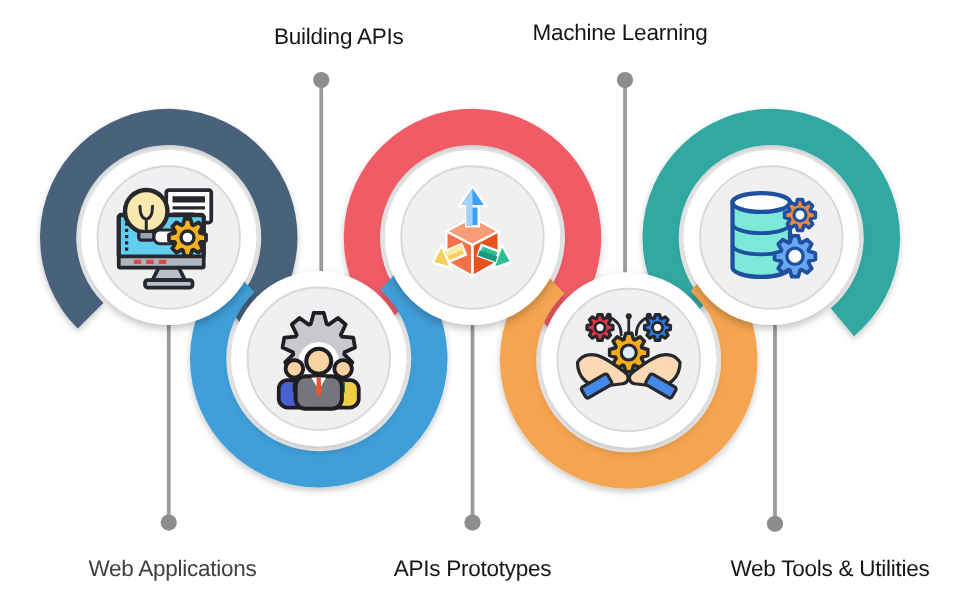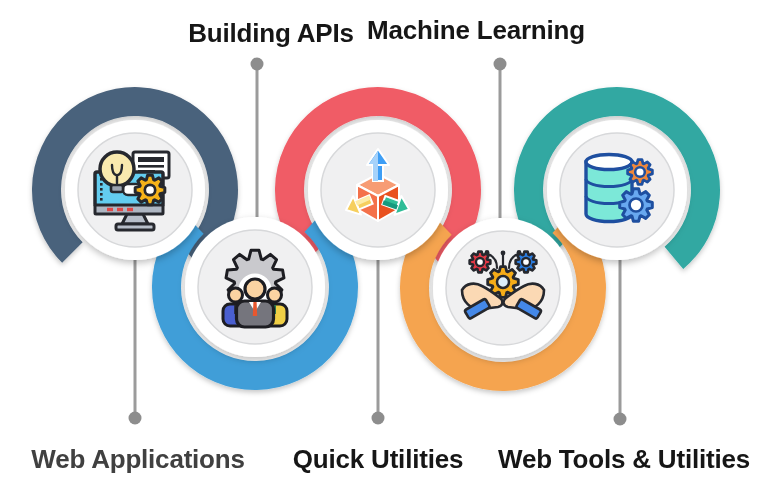--- a/index.html
+++ b/index.html
@@ -3,21 +3,21 @@
 <meta charset="utf-8">
 <style>
   html,body{margin:0;padding:0;background:#ffffff;}
   .stage{
     position:relative;width:768px;height:493px;background:#ffffff;
     overflow:hidden;font-family:"Liberation Sans",sans-serif;
   }
   .stage svg{position:absolute;left:0;top:0;}
   .item-label{
     position:absolute;transform:translateX(-50%);
-    font-size:26px;font-weight:700;letter-spacing:-0.2px;
+    font-size:18px;font-weight:400;letter-spacing:-0.2px;
     color:#161616;white-space:nowrap;line-height:1.05;
   }
 </style>
 </head>
 <body>
 
 <div class="stage">
   <svg id="diagram" width="768" height="493" viewBox="0 0 768 493">
       <defs>
         <filter id="softRing" x="-30%" y="-30%" width="160%" height="160%">
@@ -148,16 +148,16 @@
         <ellipse cx="40" cy="20" rx="23" ry="7.5" fill="#fdfffe" stroke="#1e4fa0" stroke-width="3.4"></ellipse>
         <path d="M17,37 A23,7.5 0 0 0 63,37 M17,54 A23,7.5 0 0 0 63,54" fill="none" stroke="#1e4fa0" stroke-width="3"></path>
         <path d="M-3.05,-8.47L-1.96,-12.35L1.96,-12.35L3.05,-8.47L3.83,-8.14L7.35,-10.11L10.11,-7.35L8.14,-3.83L8.47,-3.05L12.35,-1.96L12.35,1.96L8.47,3.05L8.14,3.83L10.11,7.35L7.35,10.11L3.83,8.14L3.05,8.47L1.96,12.35L-1.96,12.35L-3.05,8.47L-3.83,8.14L-7.35,10.11L-10.11,7.35L-8.14,3.83L-8.47,3.05L-12.35,1.96L-12.35,-1.96L-8.47,-3.05L-8.14,-3.83L-10.11,-7.35L-7.35,-10.11L-3.83,-8.14Z" transform="translate(71 30)" fill="#f0883c" stroke="#1e4fa0" stroke-width="2.8" stroke-linejoin="round"></path>
         <circle cx="71" cy="30" r="4.8" fill="#ffffff" stroke="#1e4fa0" stroke-width="2.52"></circle>
         <path d="M-4.02,-11.18L-2.58,-16.30L2.58,-16.30L4.02,-11.18L5.06,-10.75L9.70,-13.35L13.35,-9.70L10.75,-5.06L11.18,-4.02L16.30,-2.58L16.30,2.58L11.18,4.02L10.75,5.06L13.35,9.70L9.70,13.35L5.06,10.75L4.02,11.18L2.58,16.30L-2.58,16.30L-4.02,11.18L-5.06,10.75L-9.70,13.35L-13.35,9.70L-10.75,5.06L-11.18,4.02L-16.30,2.58L-16.30,-2.58L-11.18,-4.02L-10.75,-5.06L-13.35,-9.70L-9.70,-13.35L-5.06,-10.75Z" transform="translate(67 63)" fill="#68a8f0" stroke="#1e4fa0" stroke-width="3" stroke-linejoin="round"></path>
         <circle cx="67" cy="63" r="6.5" fill="#ffffff" stroke="#1e4fa0" stroke-width="2.7"></circle>
       </g>
     </svg>
 <div class="item-label" style="left: 138px; top: 446px; color: #404040;">Web Applications</div>
     <div class="item-label" style="left: 271px; top: 20px; color: rgb(22, 22, 22);">Building APIs</div>
-    <div class="item-label" style="left: 378px; top: 446px; color: rgb(22, 22, 22);">Quick Utilities</div>
-    <div class="item-label" style="left: 476px; top: 17px; color: rgb(22, 22, 22);">Machine Learning</div>
-    <div class="item-label" style="left: 624px; top: 446px; color: rgb(22, 22, 22);">Web Tools &amp; Utilities</div>
+    <div class="item-label" style="left: 378px; top: 446px; color: rgb(22, 22, 22);">APIs Prototypes</div>
+    <div class="item-label" style="left: 496px; top: 17px; color: rgb(22, 22, 22);">Machine Learning</div>
+    <div class="item-label" style="left: 664px; top: 446px; color: rgb(22, 22, 22);">Web Tools &amp; Utilities</div>
   </div>
 
 </body></html>

